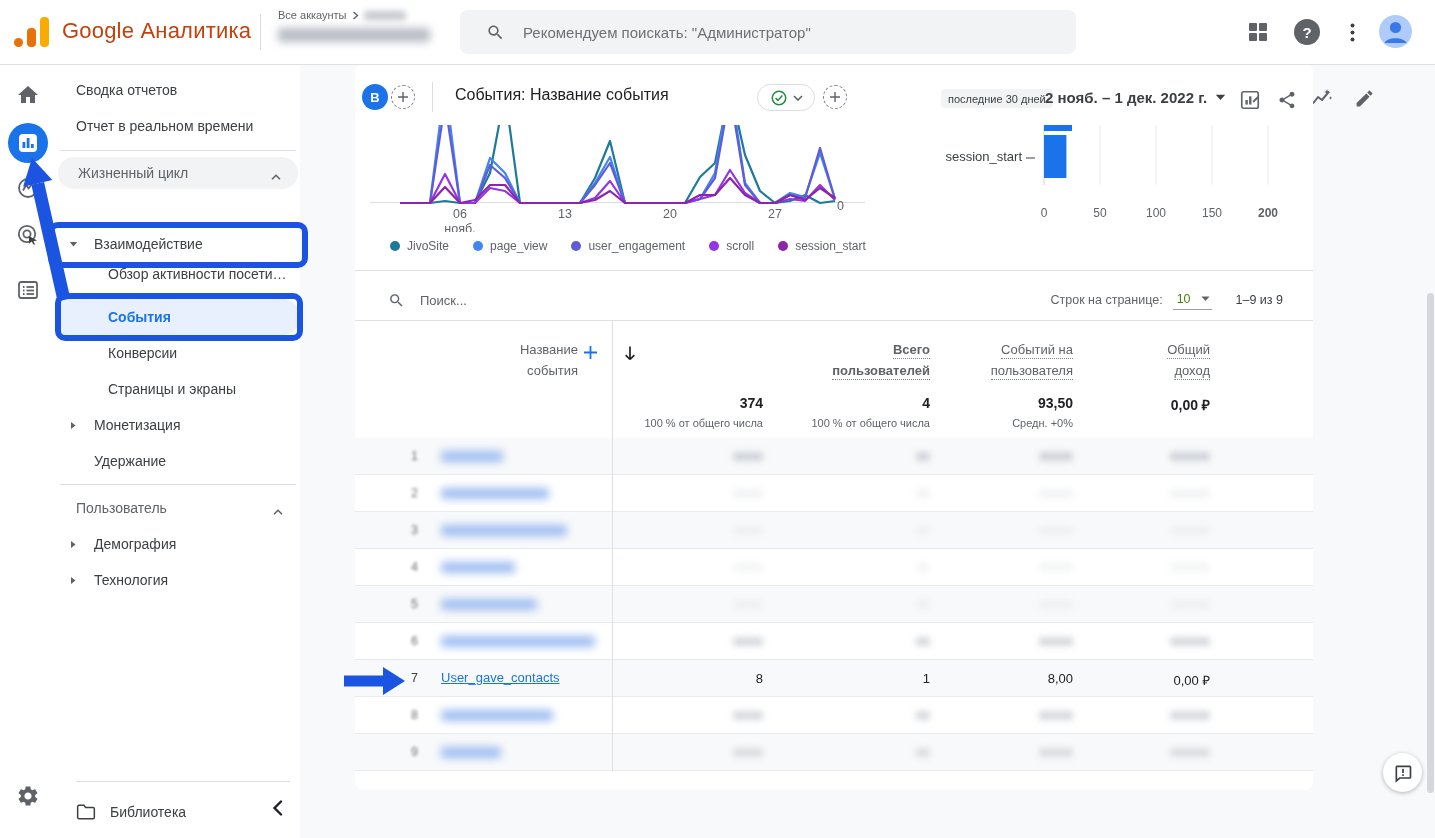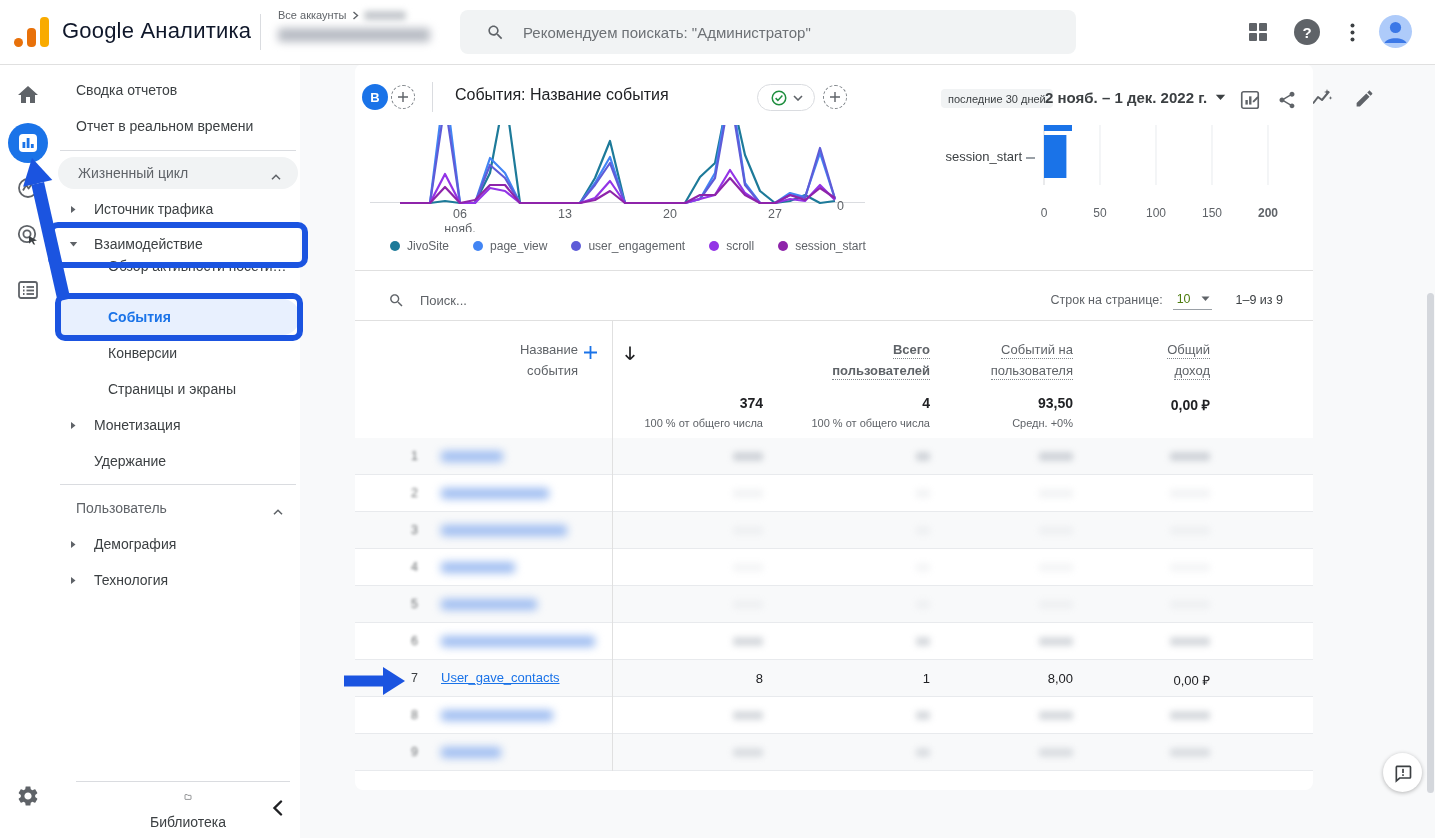--- a/index.html
+++ b/index.html
@@ -4,21 +4,21 @@
 <style>
   html,body{margin:0;padding:0;background:#e9ebee;}
   .canvas{position:relative;width:1435px;height:838px;background:#f8f9fa;overflow:hidden;
           font-family:"Liberation Sans",sans-serif;color:#202124;}
   
   .topbar{position:absolute;top:0;left:0;width:1435px;height:64px;background:#fff;border-bottom:1px solid #e0e0e0;z-index:6;}
   .logo{position:absolute;left:14px;top:15px;width:40px;height:34px;}
   .lg-tall{position:absolute;left:26px;top:2px;width:9px;height:30px;border-radius:4px;background:#f9ab00;}
   .lg-mid{position:absolute;left:13px;top:13px;width:9px;height:19px;border-radius:4px;background:#e8710a;}
   .lg-dot{position:absolute;left:0px;top:23px;width:9px;height:9px;border-radius:50%;background:#e8710a;}
-  .logo-text{position:absolute;left:62px;top:18px;font-size:22px;color:#0f172a;letter-spacing:.2px;}
+  .logo-text{position:absolute;left:62px;top:18px;font-size:22px;color:#c2410c;letter-spacing:.2px;}
   .top-sep{position:absolute;left:260px;top:14px;width:1px;height:36px;background:#dadce0;}
   .acct{position:absolute;left:278px;top:9px;}
   .acct-l1{font-size:11px;color:#5f6368;display:flex;align-items:center;gap:4px;}
   .blob{border-radius:3px;filter:blur(3px);}
   .acct-blob1{width:42px;height:9px;background:#c3c7cc;}
   .acct-blob2{margin-top:7px;width:152px;height:14px;background:#b8bcc4;filter:blur(4px);}
   .searchbar{position:absolute;left:460px;top:10px;width:616px;height:44px;background:#f1f3f4;border-radius:8px;display:flex;align-items:center;padding-left:26px;box-sizing:border-box;gap:16px;}
   .searchbar input{border:none;background:transparent;outline:none;font-size:15px;color:#3c4043;width:480px;font-family:inherit;}
   .searchbar input::placeholder{color:#5f6368;opacity:.9;}
   .top-ic{position:absolute;top:16px;width:32px;height:32px;display:flex;align-items:center;justify-content:center;}
@@ -34,21 +34,21 @@
   .sb-item .arr{width:10px;margin-left:13px;display:flex;}
   .sb-lvl0{padding-left:20px;}
   .sb-child{padding-left:0;}
   .sb-child .lbl{margin-left:15px;}
   .sb-sub{padding-left:52px;}
   .sb-sel{background:#e8f0fe;border-radius:0 18px 18px 0;color:#1a73e8;font-weight:bold;}
   .sb-header{position:absolute;left:0;width:244px;height:32px;display:flex;align-items:center;font-size:14px;color:#5f6368;padding-left:20px;box-sizing:border-box;}
   .sb-header .chev{position:absolute;right:16px;top:11px;}
   .sb-shaded{background:#f1f3f4;border-radius:16px;width:240px;left:2px;}
   .sb-divider{position:absolute;left:4px;width:236px;height:1px;background:#dadce0;}
-  .sb-lib{position:absolute;left:0;top:730px;width:244px;height:36px;display:flex;align-items:center;gap:14px;padding-left:20px;box-sizing:border-box;font-size:14px;color:#3c4043;flex-direction:column;}
+  .sb-lib{position:absolute;left:0;top:730px;width:244px;height:36px;display:flex;align-items:center;gap:14px;padding-left:20px;box-sizing:border-box;font-size:14px;color:#3c4043;}
   .sb-bdiv{position:absolute;left:20px;top:717px;width:214px;height:1px;background:#dadce0;}
   .sb-collapse{position:absolute;left:206px;top:730px;width:30px;height:28px;display:flex;align-items:center;justify-content:center;}
   
   .card{position:absolute;left:355px;top:64px;width:958px;height:726px;background:#fff;border-radius:8px;z-index:2;}
   .rep-avatar{position:absolute;left:7px;top:20px;width:26px;height:26px;border-radius:50%;background:#1a73e8;color:#fff;font-size:13px;font-weight:bold;display:flex;align-items:center;justify-content:center;}
   .dash-plus{position:absolute;width:24px;height:24px;border:1px dashed #80868b;border-radius:50%;display:flex;align-items:center;justify-content:center;box-sizing:border-box;}
   .rep-vsep{position:absolute;left:77px;top:18px;width:1px;height:30px;background:#dadce0;}
   .rep-title{position:absolute;left:100px;top:22px;font-size:16px;color:#202124;white-space:nowrap;}
   .check-pill{position:absolute;left:402px;top:20px;width:58px;height:27px;border:1px solid #dadce0;border-radius:14px;display:flex;align-items:center;justify-content:center;gap:5px;box-sizing:border-box;}
   .date-badge{position:absolute;left:586px;top:25px;height:19px;background:#f1f3f4;border-radius:4px;font-size:11px;color:#3c4043;display:flex;align-items:center;padding:0 7px;}
@@ -218,37 +218,29 @@
       <div class="sb-item sb-lvl0" style="top: 44px;">
         <span class="lbl">Отчет в реальном времени</span>
       </div>
       <div class="sb-divider" style="top: 86px;"></div>
       <div class="sb-header sb-shaded" style="top: 93px;">
         <span>Жизненный цикл</span>
         <span class="chev"><svg width="12" height="8" viewBox="0 0 12 8">
             <path d="M2 6.3L6 2.2l4 4.1" fill="none" stroke="#5f6368" stroke-width="1.5"></path>
           </svg></span>
       </div>
-      <div class="sb-item sb-child" style="top: 127px;">
-        <span class="arr">
-          <svg width="8" height="9" viewBox="0 0 8 9">
-            <path d="M2 1l4.5 3.5L2 8z" fill="#5f6368"></path>
-          </svg>
-        </span>
-        <span class="lbl">Источник трафика</span>
-      </div>
       <div class="sb-item sb-child" style="top: 162px;">
         <span class="arr">
           <svg width="9" height="8" viewBox="0 0 9 8">
             <path d="M0.8 2l3.7 4.6L8.2 2z" fill="#5f6368"></path>
           </svg>
         </span>
         <span class="lbl">Взаимодействие</span>
       </div>
-      <div class="sb-item sb-sub" style="top: 184px;">
+      <div class="sb-item sb-sub" style="top: 192px;">
         <span class="lbl">Обзор активности посети…</span>
       </div>
       <div class="sb-item sb-sub sb-sel" style="top: 235px;">
         <span class="lbl">События</span>
       </div>
       <div class="sb-item sb-sub" style="top: 271px;">
         <span class="lbl">Конверсии</span>
       </div>
       <div class="sb-item sb-sub" style="top: 307px;">
         <span class="lbl">Страницы и экраны</span>

